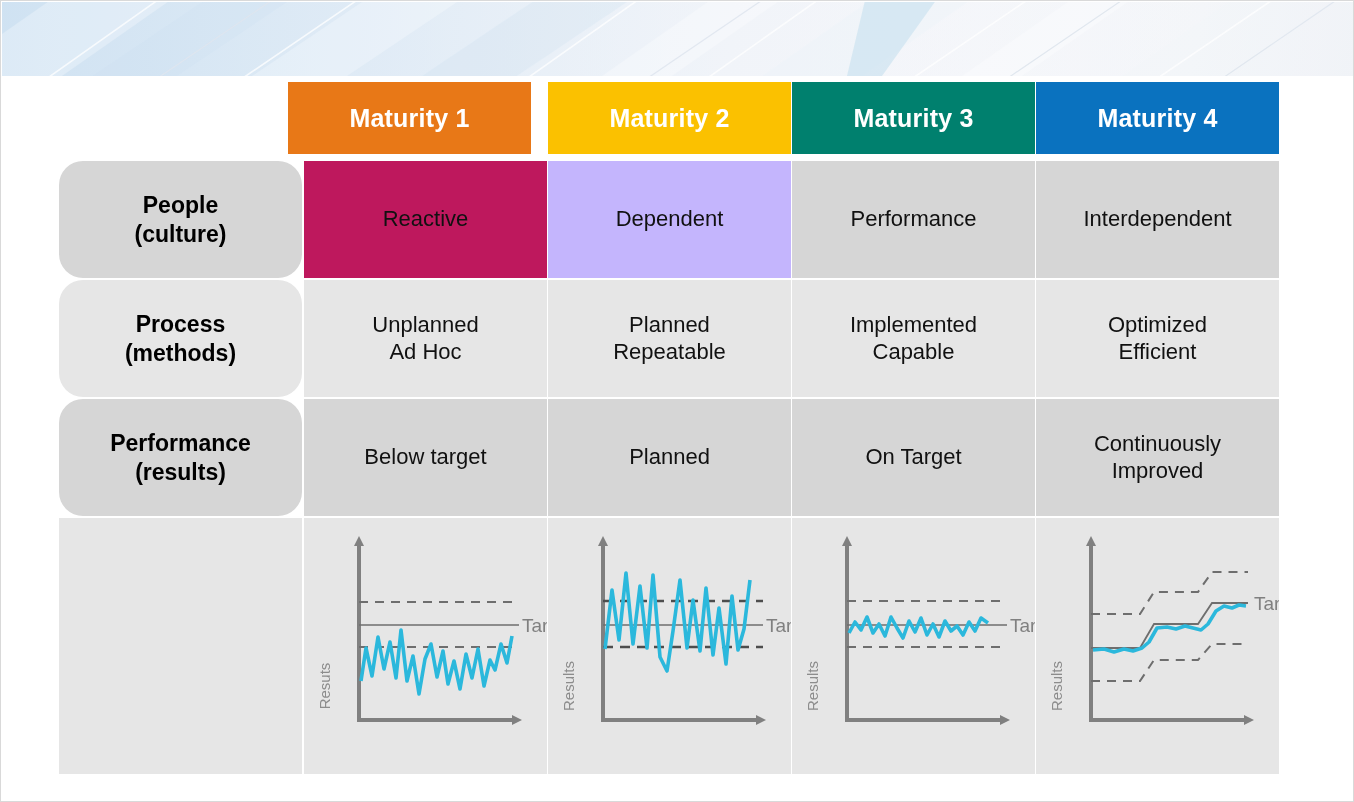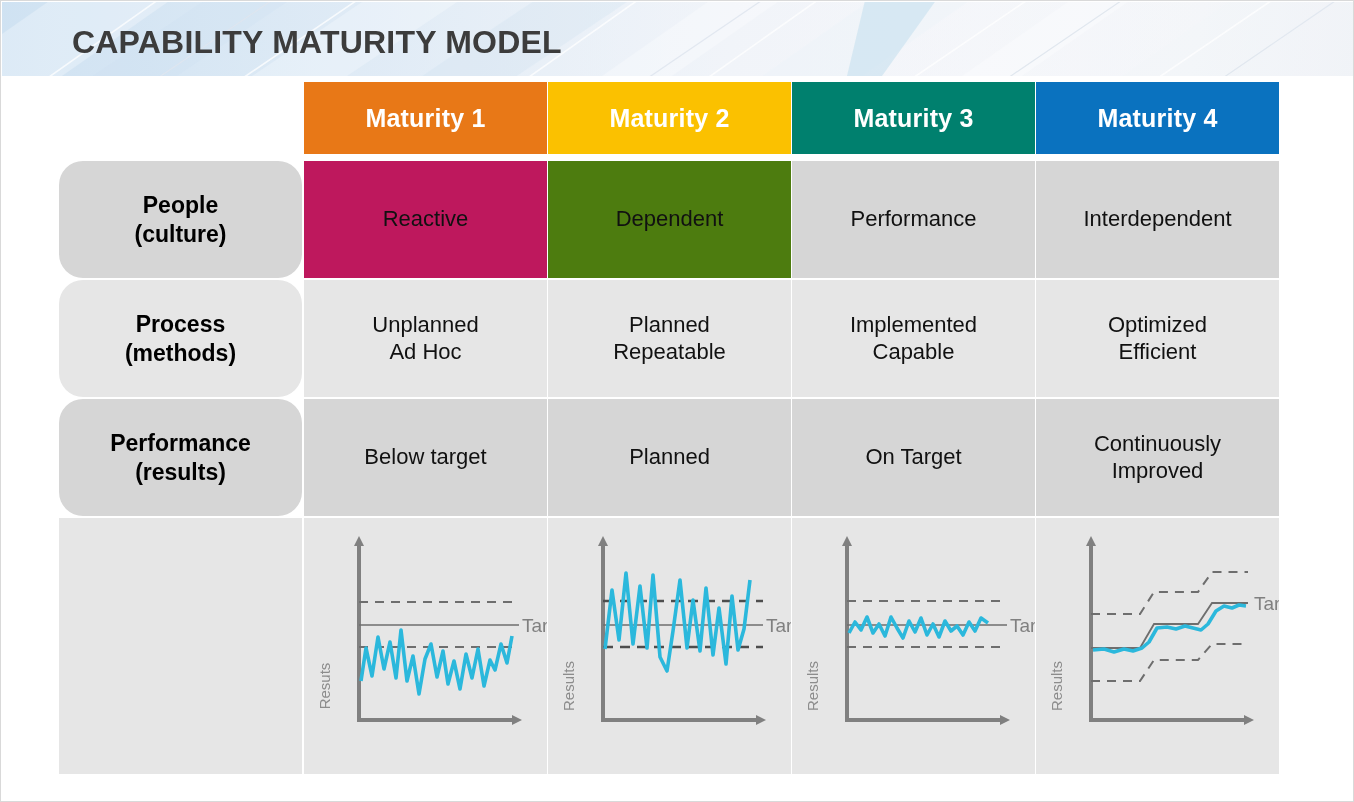--- a/index.html
+++ b/index.html
@@ -145,27 +145,26 @@
         <line x1="1150" y1="80" x2="1285" y2="-12"></line>
       </g>
       <g stroke="#dfe6ee" stroke-width="1.2" opacity="0.9" fill="none">
         <line x1="150" y1="80" x2="285" y2="-12"></line>
         <line x1="640" y1="80" x2="775" y2="-12"></line>
         <line x1="1000" y1="80" x2="1135" y2="-12"></line>
         <line x1="1215" y1="80" x2="1352" y2="-14"></line>
       </g>
       <polygon points="865,-10 940,-10 880,74 845,74" fill="#b9d9ec" opacity="0.45"></polygon>
     </svg>
-    <div class="banner-title">CAPABILITY MATURITY MODEL</div>
   </div>
 
   <div class="grid">
 
     <div class="hdr-row">
-      <div class="hdr-cell" id="hcell0" style="left: 245px; width: 243px; background: rgb(232, 120, 23);">
+      <div class="hdr-cell" id="hcell0" style="left: 229px; width: 243px; background: rgb(232, 120, 23);">
         <span>Maturity 1</span>
       </div>
       <div class="hdr-cell" id="hcell1" style="left: 489px; width: 243px; background: rgb(251, 193, 0);">
         <span>Maturity 2</span>
       </div>
       <div class="hdr-cell" id="hcell2" style="left: 733px; width: 243px; background: rgb(0, 128, 110);">
         <span>Maturity 3</span>
       </div>
       <div class="hdr-cell" id="hcell3" style="left: 977px; width: 243px; background: rgb(10, 114, 191);">
         <span>Maturity 4</span>
@@ -176,21 +175,21 @@
       <div>
         <div>People</div>
         <div>(culture)</div>
       </div>
     </div>
     <div class="cell body" style="left: 245px; top: 79px; width: 243px; height: 117px; background: #be185d;">
       <div>
           <div>Reactive</div>
         </div>
     </div>
-    <div class="cell body" style="left: 489px; top: 79px; width: 243px; height: 117px; background: #4d7c0f;">
+    <div class="cell body" style="left: 489px; top: 79px; width: 243px; height: 117px; background: #c4b5fd;">
       <div>
           <div>Dependent</div>
         </div>
     </div>
     <div class="cell body" style="left: 733px; top: 79px; width: 243px; height: 117px; background: rgb(214, 214, 214);">
       <div>
           <div>Performance</div>
         </div>
     </div>
     <div class="cell body" style="left: 977px; top: 79px; width: 243px; height: 117px; background: rgb(214, 214, 214);">

